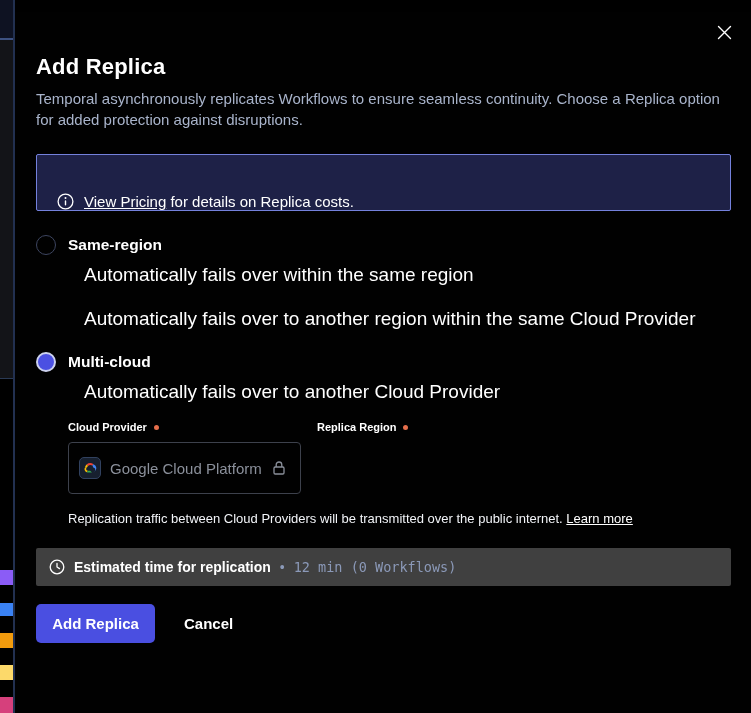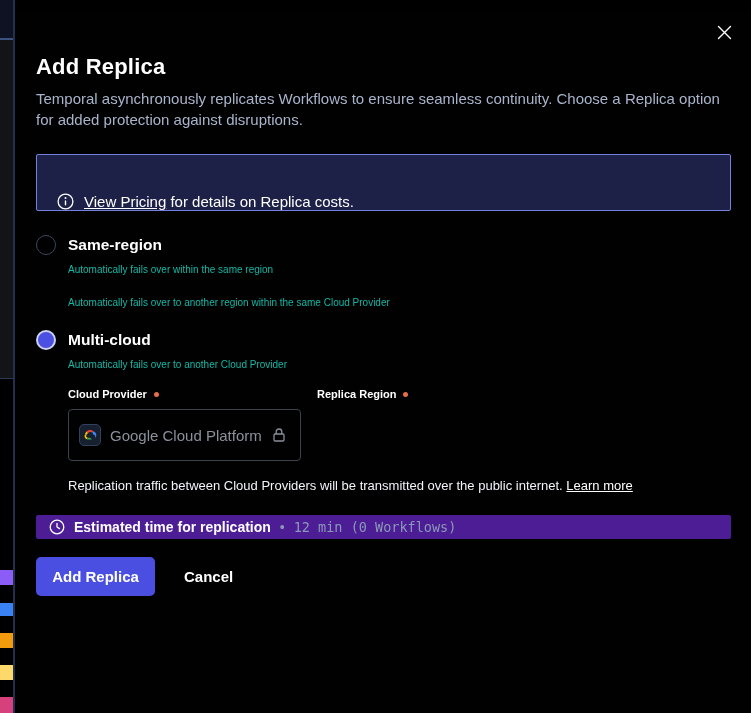--- a/index.html
+++ b/index.html
@@ -46,39 +46,39 @@
   }
   .pricing-banner a { color:#fff; text-decoration:underline; cursor:pointer; }
   .pricing-text { color:#fff; }
 
   .options { margin-top:24px; }
   .option { margin-bottom:22px; }
   .option-head { display:flex; align-items:center; gap:12px; cursor:pointer; }
   .radio { width:20px; height:20px; border-radius:50%; border:1.5px solid #3d4560; flex:0 0 auto; }
   .radio.selected { background:#4b50e2; border:2px solid #ccd2ef; }
   .option-label { font-weight:700; font-size:15.5px; }
-  .option-desc { margin:9px 0 0 32px; font-size:10px; color:#14b8a6; }
+  .option-desc { margin:9px 0 0 48px; font-size:19px; color:#ffffff; }
 
   .subform { margin:18px 0 0 32px; }
   .fields-row { display:flex; gap:16px; }
   .field-label { font-weight:700; font-size:11px; display:flex; align-items:center; gap:7px; }
   .req-dot { width:5px; height:5px; border-radius:50%; background:#e56e4b; display:inline-block; }
   .input-box { margin-top:9px; height:52px; border-radius:4px; display:flex; align-items:center; padding:0 10px; gap:9px; }
   .input-provider { width:233px; border:1px solid #3d414c; cursor:not-allowed; }
   .gcp-badge { width:22px; height:22px; border-radius:5px; background:#17202f; border:1px solid #31415f;
                display:flex; align-items:center; justify-content:center; flex:0 0 auto; }
   .provider-text { color:#8b909b; font-size:15px; white-space:nowrap; }
   .input-region { width:223px; border:1px solid #4f5d83; cursor:text; }
   .region-text { color:#fff; font-size:15px; }
 
   .note { margin-top:17px; font-size:13px; color:#f2f4f8; }
   .note a { color:#fff; text-decoration:underline; cursor:pointer; }
 
   .estimate-banner {
-    margin-top:20px; height:24px; background:#4c1d95; border-radius:2px;
+    margin-top:20px; height:38px; background:#404040; border-radius:2px;
     display:flex; align-items:center; gap:9px; padding:0 13px;
   }
   .estimate-label { font-weight:700; font-size:14px; color:#fff; }
   .estimate-sep { color:#8b99b8; font-size:14px; }
   .estimate-value { font-family:"DejaVu Sans Mono", monospace; font-size:13.5px; color:#8b99b8; }
 
   .actions { margin-top:18px; display:flex; align-items:center; gap:29px; }
   .btn-primary {
     background:#4a4fe1; color:#fff; border:none; border-radius:5px;
     width:119px; height:39px; font-weight:700; font-size:15px; cursor:pointer;

